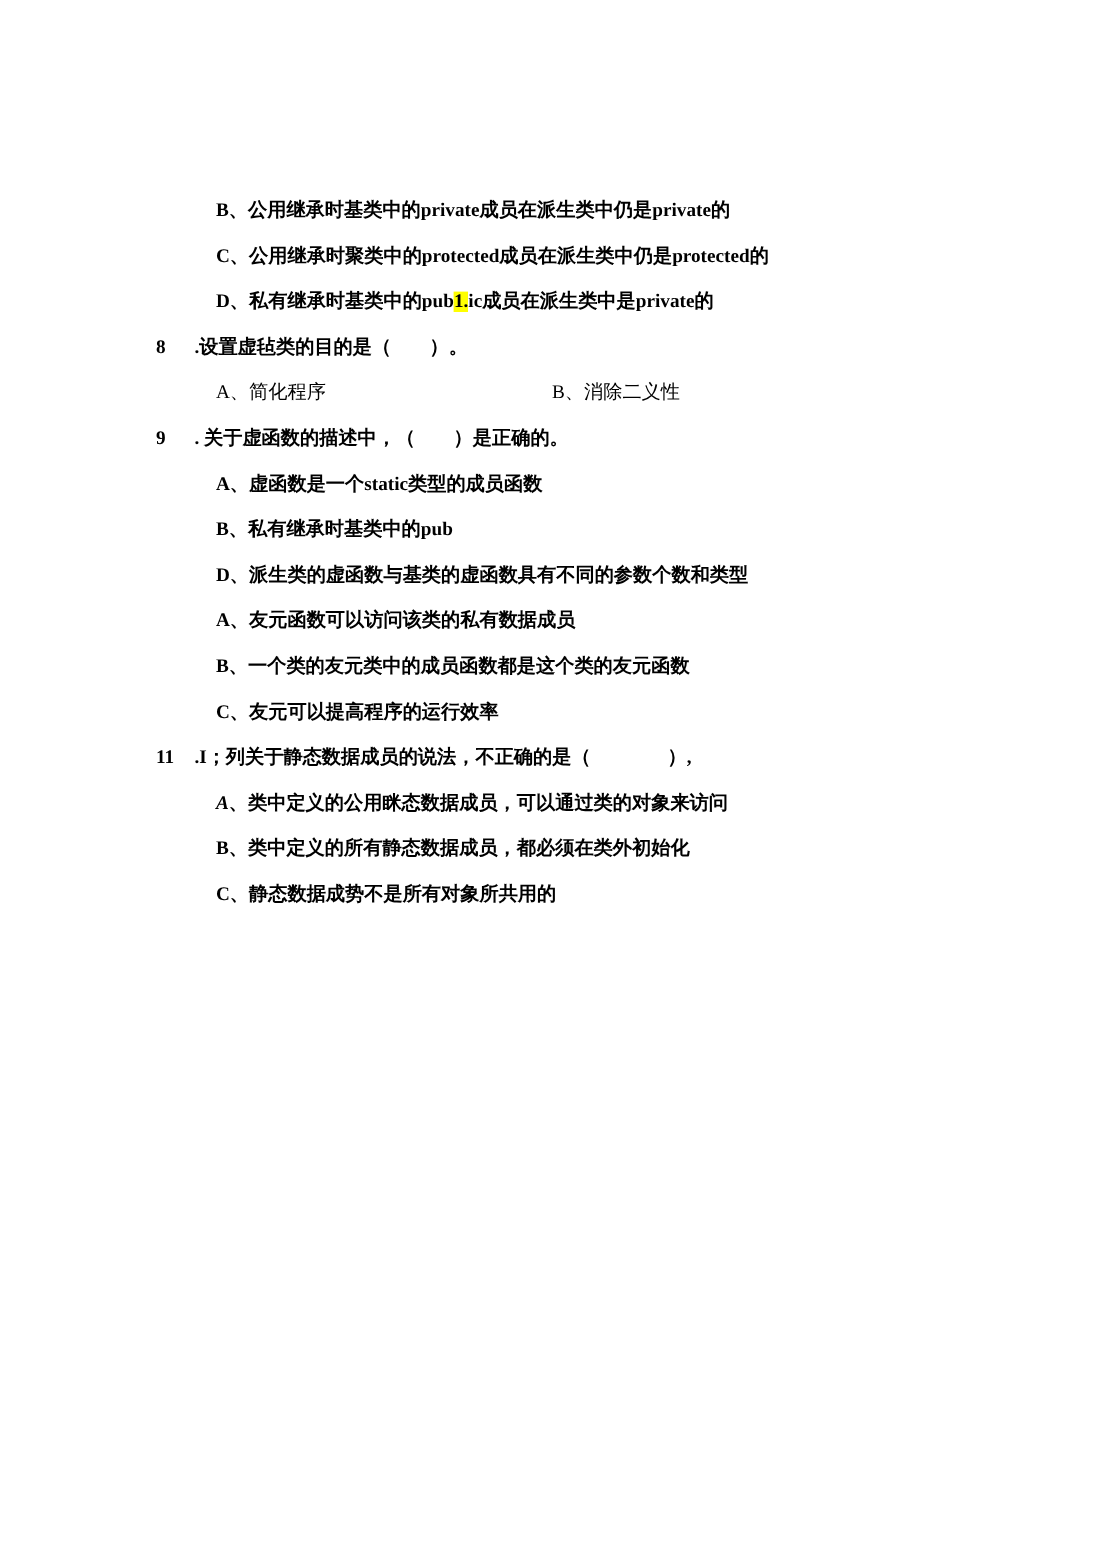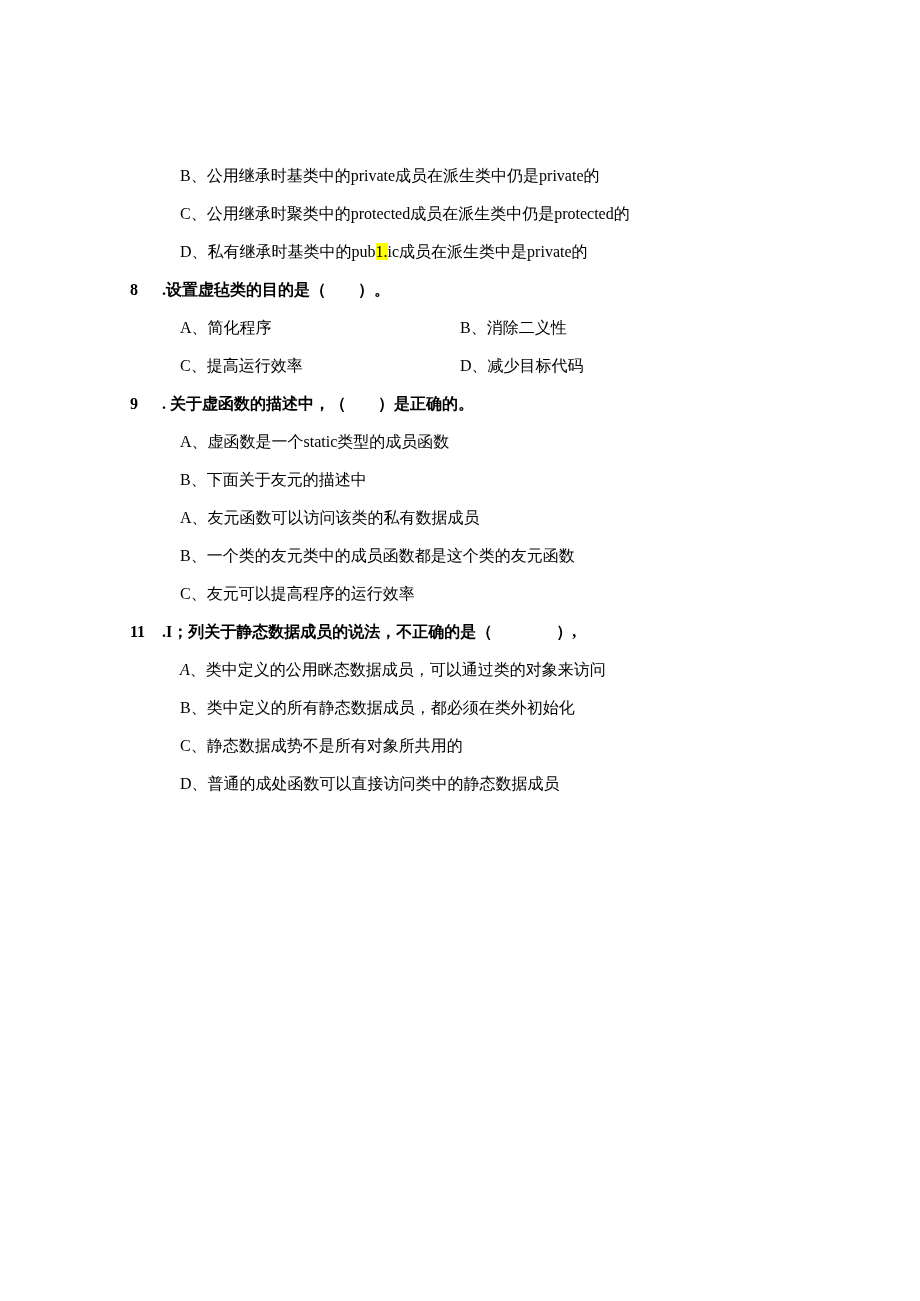--- a/index.html
+++ b/index.html
@@ -12,20 +12,21 @@
     font-family: "Times New Roman", "SimSun", serif;
     font-size: 16px;
     color: #000;
     line-height: 1.5;
   }
   .page {
     padding: 150px 130px 400px 130px;
   }
   .option-line {
     margin: 14px 0 14px 50px;
+    font-weight: bold;
   }
   .question-line {
     margin: 14px 0;
     font-weight: bold;
   }
   .two-col {
     display: flex;
     margin: 14px 0 14px 50px;
   }
   .two-col .left {
@@ -53,36 +54,32 @@
     <span>D、私有继承时基类中的pub</span><span class="hl">1.</span><span>ic成员在派生类中是private的</span>
   </div>
 
   <div class="question-line">
     <span class="num">8</span><span>  .设置虚毡类的目的是（  ）。</span>
   </div>
   <div class="two-col">
     <div class="left">A、简化程序</div>
     <div class="right">B、消除二义性</div>
   </div>
-  <div class="two-col">
-    <div class="left">C、提高运行效率</div>
-    <div class="right">D、减少目标代码</div>
-  </div>
 
   <div class="question-line">
     <span class="num">9</span><span>  . 关于虚函数的描述中，（  ）是正确的。</span>
   </div>
   <div class="option-line">A、虚函数是一个static类型的成员函数</div>
-  <div class="option-line">B、下面关于友元的描述中</div>
+  <div class="option-line">B、私有继承时基类中的pub</div>
+  <div class="option-line">D、派生类的虚函数与基类的虚函数具有不同的参数个数和类型</div>
 
   <div class="option-line">A、友元函数可以访问该类的私有数据成员</div>
   <div class="option-line">B、一个类的友元类中的成员函数都是这个类的友元函数</div>
   <div class="option-line">C、友元可以提高程序的运行效率</div>
 
   <div class="question-line">
     <span class="num">11</span><span>  .I；列关于静态数据成员的说法，不正确的是（    ）,</span>
   </div>
   <div class="option-line" style="font-style:italic;"><span style="font-style:italic;font-family:serif;">A</span><span style="font-style:normal;">、类中定义的公用眯态数据成员，可以通过类的对象来访问</span></div>
   <div class="option-line">B、类中定义的所有静态数据成员，都必须在类外初始化</div>
   <div class="option-line">C、静态数据成势不是所有对象所共用的</div>
-  <div class="option-line">D、普通的成处函数可以直接访问类中的静态数据成员</div>
 
 </div>
 
 </body></html>

